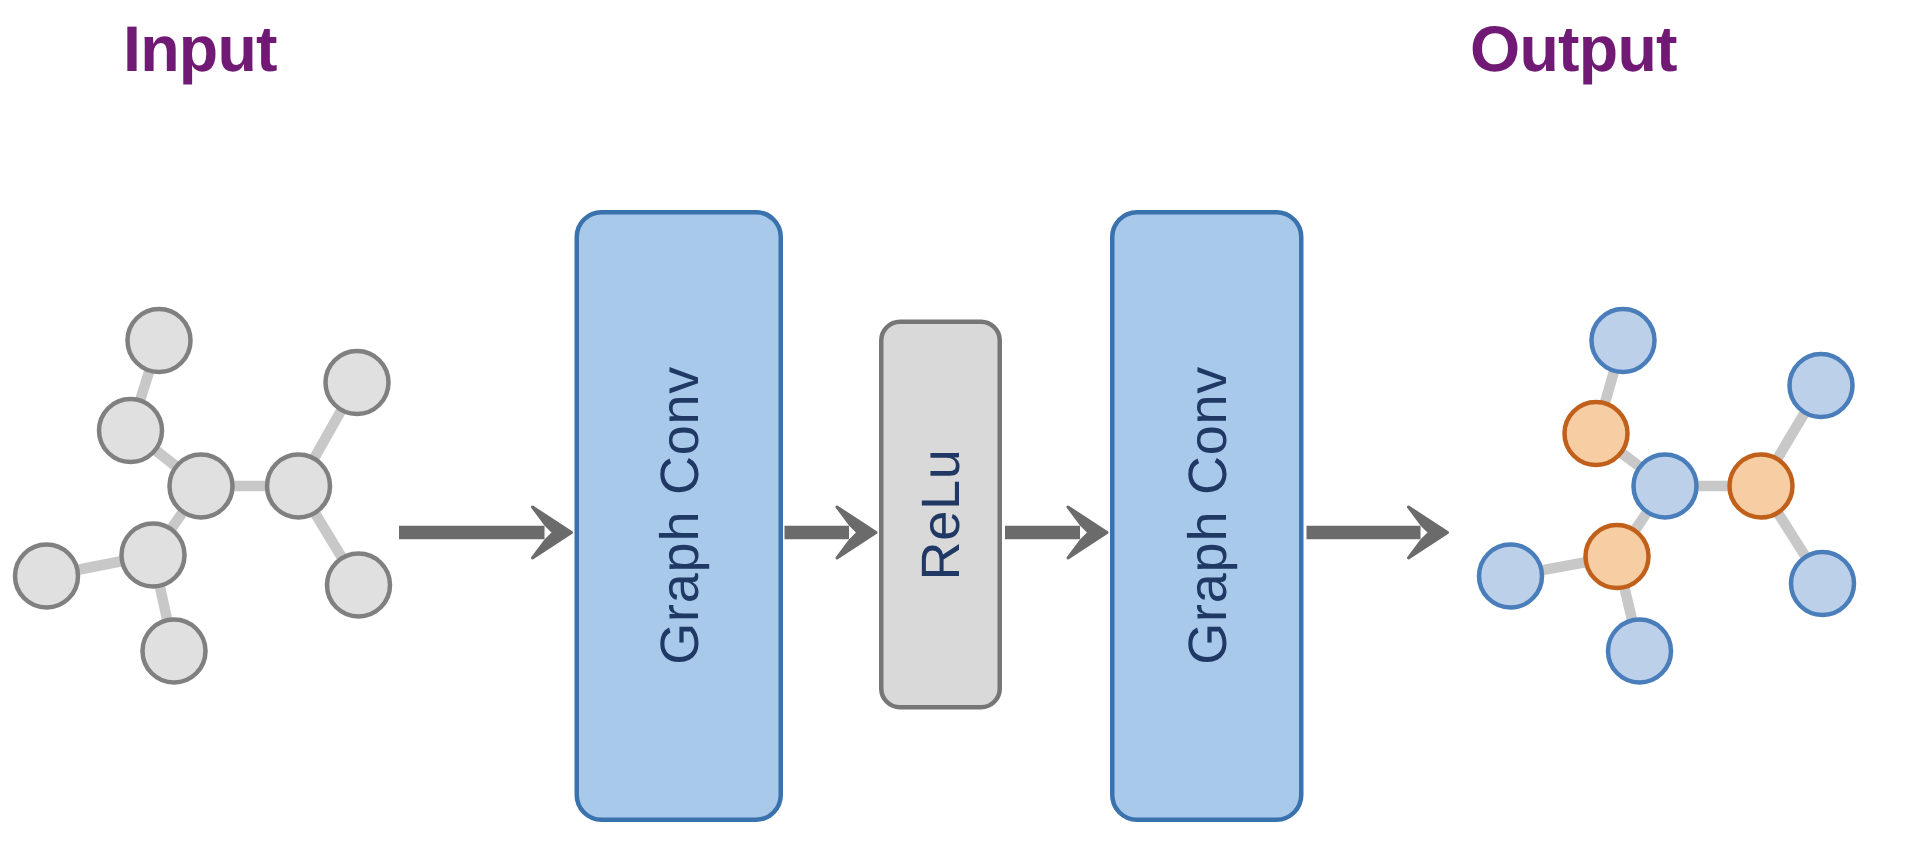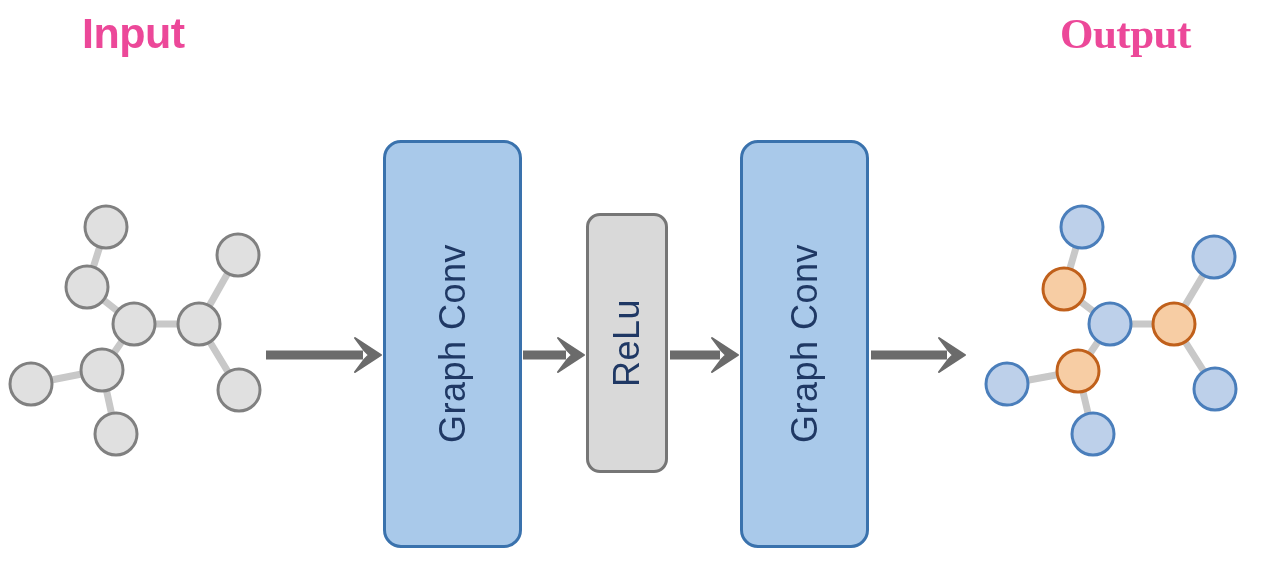--- a/index.html
+++ b/index.html
@@ -14,27 +14,27 @@
     position: relative;
     width: 1270px;
     height: 572px;
     background: #ffffff;
     overflow: hidden;
   }
   .title {
     position: absolute;
     font-weight: bold;
     font-size: 43px;
-    color: #ec4899;
+    color: #701a75;
     letter-spacing: -0.5px;
     white-space: nowrap;
     line-height: 1;
   }
   #title-input  { left: 82px;  top: 12px; }
-  #title-output { left: 1060px; top: 12px; font-family: Liberation Serif, serif; }
+  #title-output { left: 980px; top: 12px; }
 
   .graph-svg {
     position: absolute;
     top: 0;
     left: 0;
   }
 
   .block {
     position: absolute;
     box-sizing: border-box;

